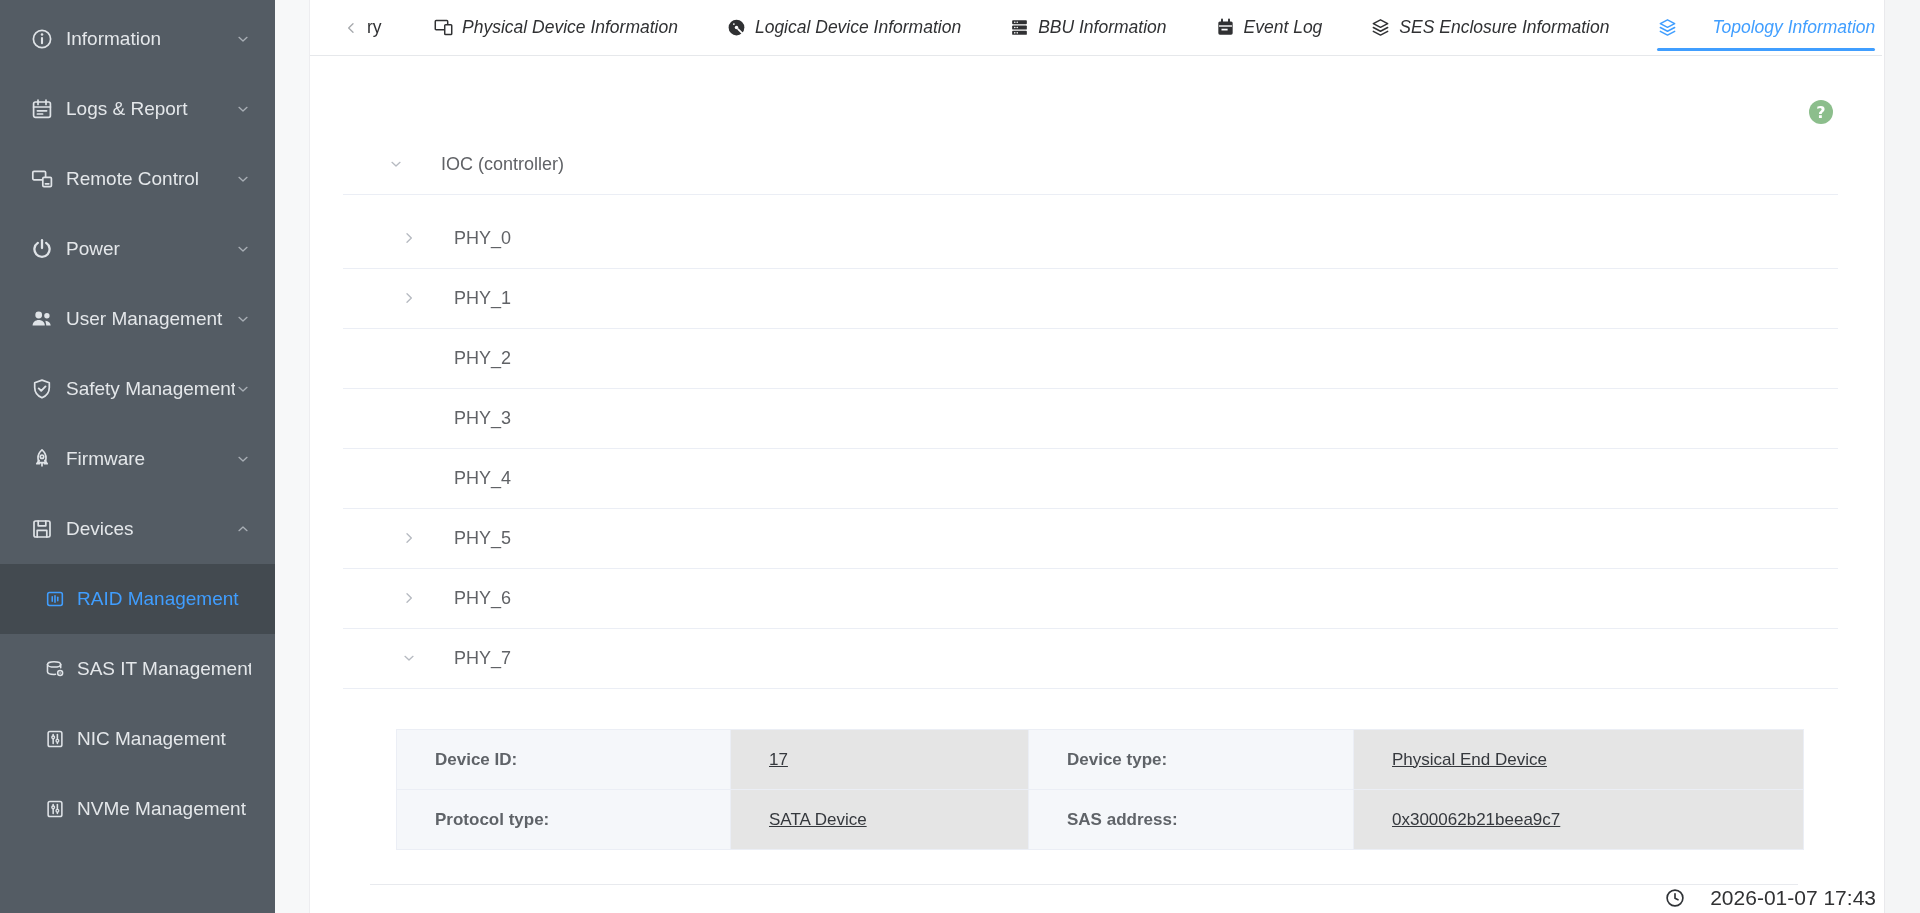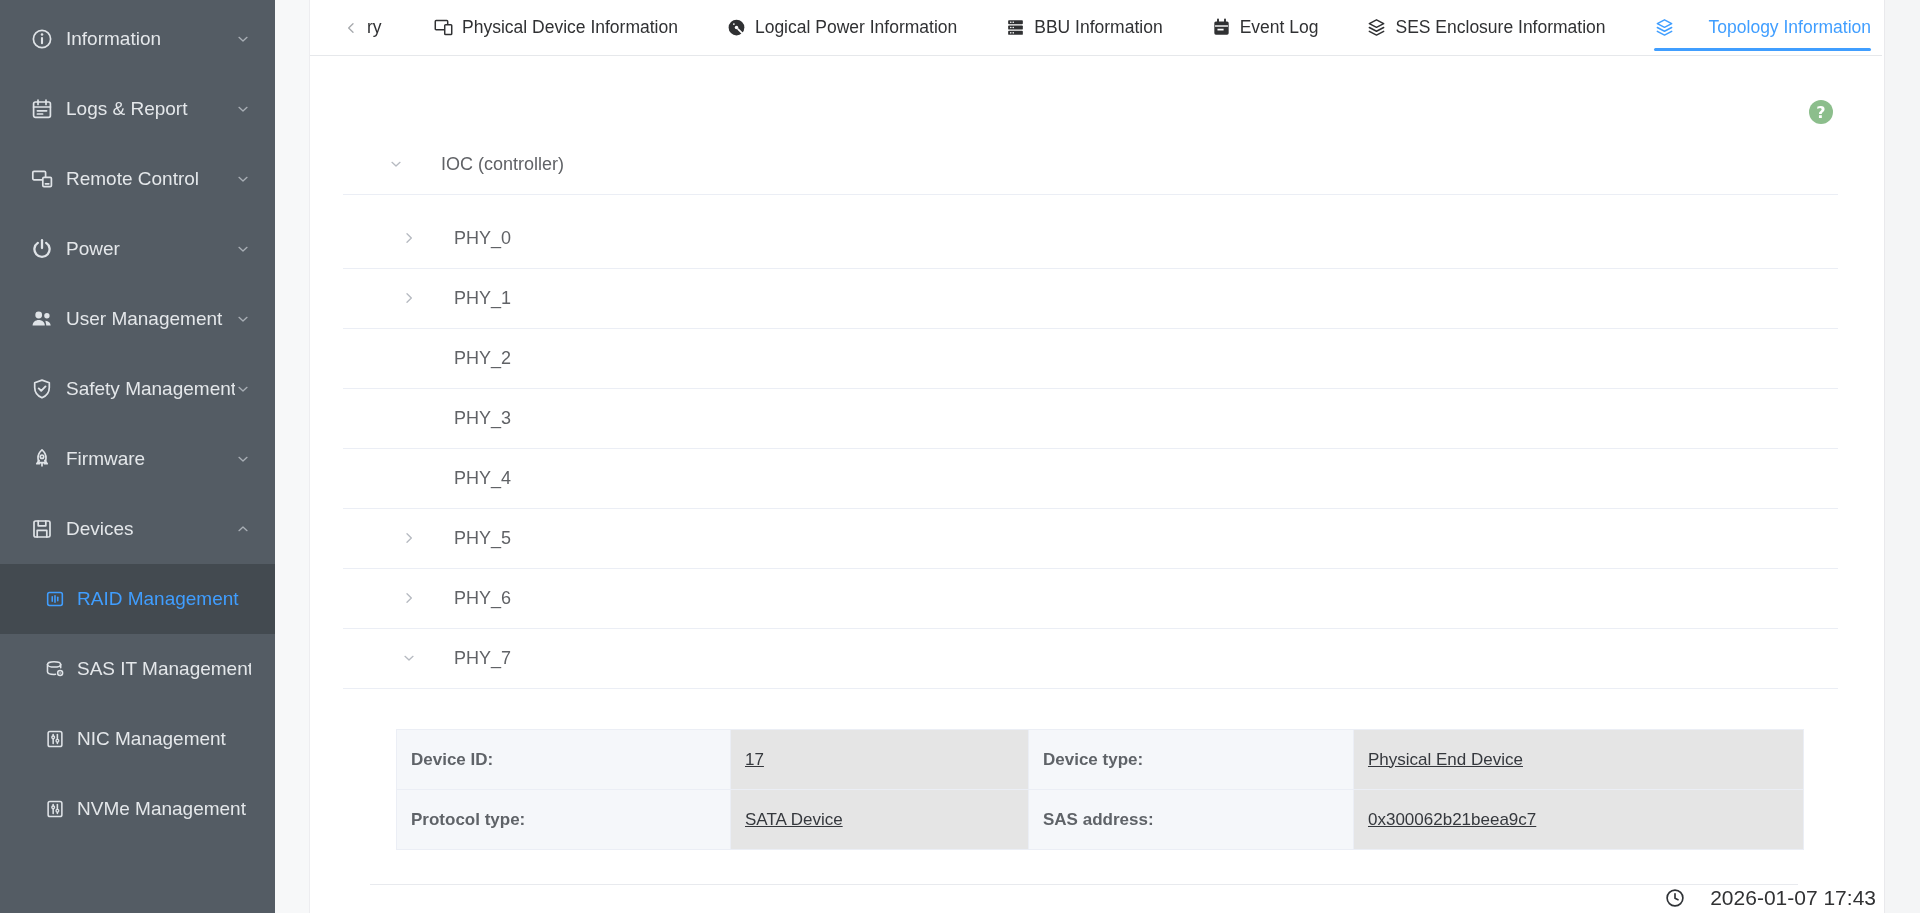--- a/index.html
+++ b/index.html
@@ -50,21 +50,21 @@
   }
   .scroll-arrow { color: #a6a9ad; flex: none; cursor: pointer; margin-right: 8px; }
   .scroll-arrow.right { margin-left: 14px; margin-right: 0; }
   .tab-clipped {
     width: 18px; overflow: hidden; font-size: 17.5px; color: #303133;
     flex: none; cursor: pointer;
   }
   .tab {
     display: flex; align-items: center; gap: 8px; margin-left: 48px;
     font-size: 17.5px; color: #303133; height: 44px; position: relative;
-    cursor: pointer; flex: none;
+    cursor: pointer; flex: none; font-style: italic;
   }
   .tab .ic { width: 21px; height: 21px; color: #303133; flex: none; }
   .tab.active { color: #409eff; gap: 34px; }
   .tab.active .ic { color: #409eff; }
   .tab.active::after {
     content: ""; position: absolute; left: 0; right: 0; bottom: -1px;
     height: 3px; background: #409eff; border-radius: 2px;
   }
 
   .help-btn {
@@ -86,21 +86,21 @@
   .t-root { padding-left: 45px; }
   .t-phy { padding-left: 58px; }
   .t-spacer { height: 14px; }
 
   
   .dev-table {
     position: absolute; left: 88px; top: 729px; width: 1407px;
     border-collapse: collapse; table-layout: fixed;
   }
   .dev-table td {
-    border: 1px solid #ebeef5; height: 60px; padding-left: 14px;
+    border: 1px solid #ebeef5; height: 60px; padding-left: 38px;
     font-size: 17px; overflow: hidden; white-space: nowrap;
   }
   .dev-table td.lab { background: #f5f7fa; color: #5f6368; font-weight: bold; }
   .dev-table td.val { color: #35383d; background: #e5e5e5; text-decoration: underline; }
 
   
   .foot-line { position: absolute; left: 62px; top: 884px; width: 1428px; height: 1px; background: #e8eaee; }
   .footer {
     position: absolute; top: 886px; right: 6px;
     display: flex; align-items: center; gap: 24px;
@@ -304,21 +304,21 @@
       </div>
       <div class="tab">
         <span class="ic">
           <svg viewBox="0 0 24 24" width="100%" height="100%">
             <circle cx="12" cy="12" r="9" fill="currentColor"></circle>
             <circle cx="12" cy="12" r="2" fill="#fff"></circle>
             <path d="M13.8 13.8L19 19" stroke="#fff" stroke-width="2" stroke-linecap="round"></path>
             <circle cx="9" cy="8" r="1" fill="#fff"></circle>
           </svg>
         </span>
-        <span>Logical Power Information</span>
+        <span>Logical Device Information</span>
       </div>
       <div class="tab">
         <span class="ic">
           <svg viewBox="0 0 24 24" width="100%" height="100%" fill="currentColor">
             <rect x="3.6" y="3.6" width="16.8" height="4.6" rx="1"></rect>
             <rect x="3.6" y="9.7" width="16.8" height="4.6" rx="1"></rect>
             <rect x="3.6" y="15.8" width="16.8" height="4.6" rx="1"></rect>
             <circle cx="6.6" cy="5.9" r=".9" fill="#fff"></circle>
             <circle cx="9.4" cy="5.9" r=".9" fill="#fff"></circle>
             <circle cx="6.6" cy="12" r=".9" fill="#fff"></circle>

